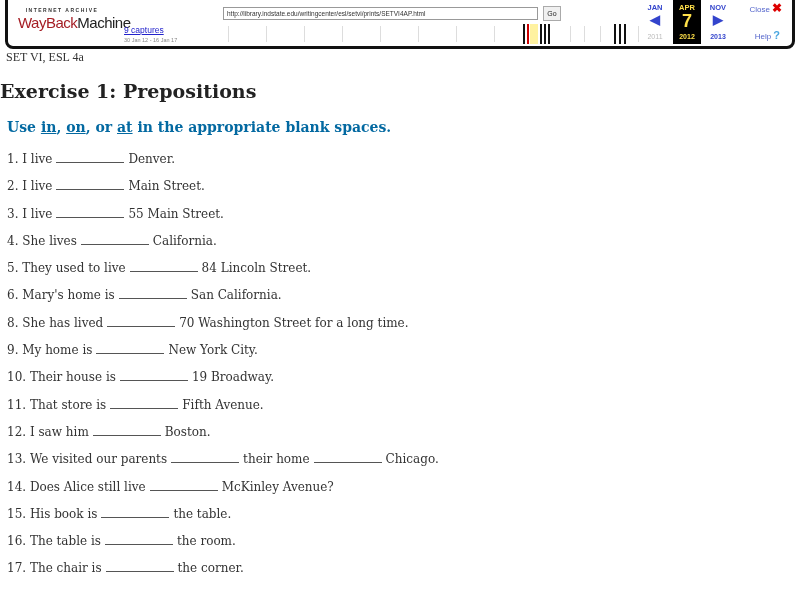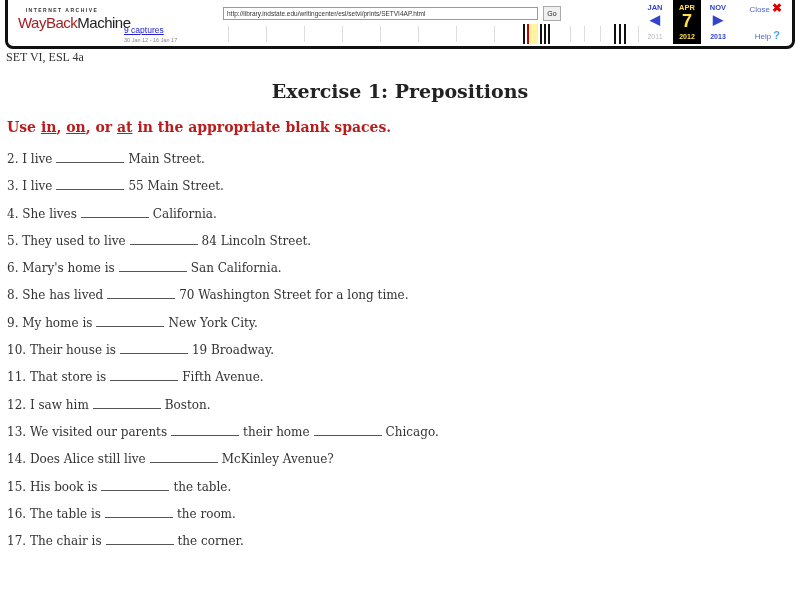--- a/index.html
+++ b/index.html
@@ -51,22 +51,22 @@
   #wm-next { left: 63px; }
   .arrow { font-size: 13px; color: #3344cc; line-height: 16px; margin-top: 0; }
 
   #wm-close { position: absolute; right: 10px; top: 4px; font-size: 8px; color: #5566cc; }
   #wm-close .x { color: #d00; font-weight: bold; font-size: 12px; text-decoration: none; margin-left: 2px; }
   #wm-help { position: absolute; right: 12px; top: 32px; font-size: 8px; color: #5566cc; }
   #wm-help .q { color: #4aa6e0; font-weight: bold; font-size: 11px; text-decoration: none; margin-left: 2px; }
 
   
   #set-label { position: absolute; left: 6px; top: 50px; font-size: 12px; font-family: "Liberation Serif", serif; color: #333; }
-  #page-title { position: absolute; left: 0; top: 80px; width: 800px; text-align: center; font-size: 19px; font-weight: bold; color: #222; }
-  #instructions { position: absolute; left: 7px; top: 119px; font-size: 14px; font-weight: bold; color: #b91c1c; }
+  #page-title { position: absolute; left: 0; top: 80px; width: 800px; text-align: left; font-size: 19px; font-weight: bold; color: #222; }
+  #instructions { position: absolute; left: 7px; top: 119px; font-size: 14px; font-weight: bold; color: #0369a1; }
   #instructions u { text-decoration: underline; }
 
   #exercise-list { position: absolute; left: 7px; top: 150px; width: 780px; }
   .item { height: 27.3px; font-size: 12px; line-height: 18px; color: #333; white-space: nowrap; }
   .blank { display: inline-block; width: 68px; border-bottom: 1px solid #555; height: 12px; margin: 0 4px; vertical-align: baseline; }
 </style>
 </head>
 <body>
 
 <div id="wm-toolbar">
@@ -127,20 +127,21 @@
 
   <div id="wm-close"><span>Close</span><span class="x">✖</span></div>
   <div id="wm-help"><span>Help</span><span class="q">?</span></div>
 </div>
 
 <div id="set-label">SET VI, ESL 4a</div>
 <h1 id="page-title">Exercise 1: Prepositions</h1>
 <div id="instructions"><span>Use </span><u>in</u><span>, </span><u>on</u><span>, or </span><u>at</u><span> in the appropriate blank spaces.</span></div>
 
 <div id="exercise-list">
+    <div class="item"><span>1. I live</span><span class="blank"></span><span>Denver.</span></div>
     <div class="item"><span>2. I live</span><span class="blank"></span><span>Main Street.</span></div>
     <div class="item"><span>3. I live</span><span class="blank"></span><span>55 Main Street.</span></div>
     <div class="item"><span>4. She lives</span><span class="blank"></span><span>California.</span></div>
     <div class="item"><span>5. They used to live</span><span class="blank"></span><span>84 Lincoln Street.</span></div>
     <div class="item"><span>6. Mary's home is</span><span class="blank"></span><span>San California.</span></div>
     <div class="item"><span>8. She has lived</span><span class="blank"></span><span>70 Washington Street for a long time.</span></div>
     <div class="item"><span>9. My home is</span><span class="blank"></span><span>New York City.</span></div>
     <div class="item"><span>10. Their house is</span><span class="blank"></span><span>19 Broadway.</span></div>
     <div class="item"><span>11. That store is</span><span class="blank"></span><span>Fifth Avenue.</span></div>
     <div class="item"><span>12. I saw him</span><span class="blank"></span><span>Boston.</span></div>

